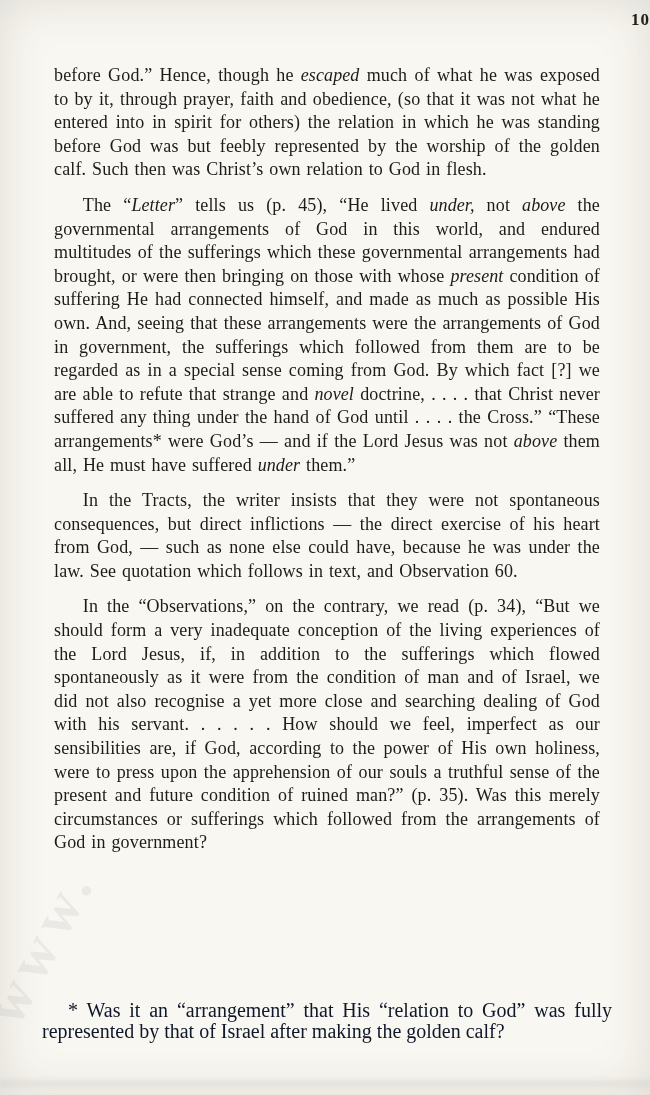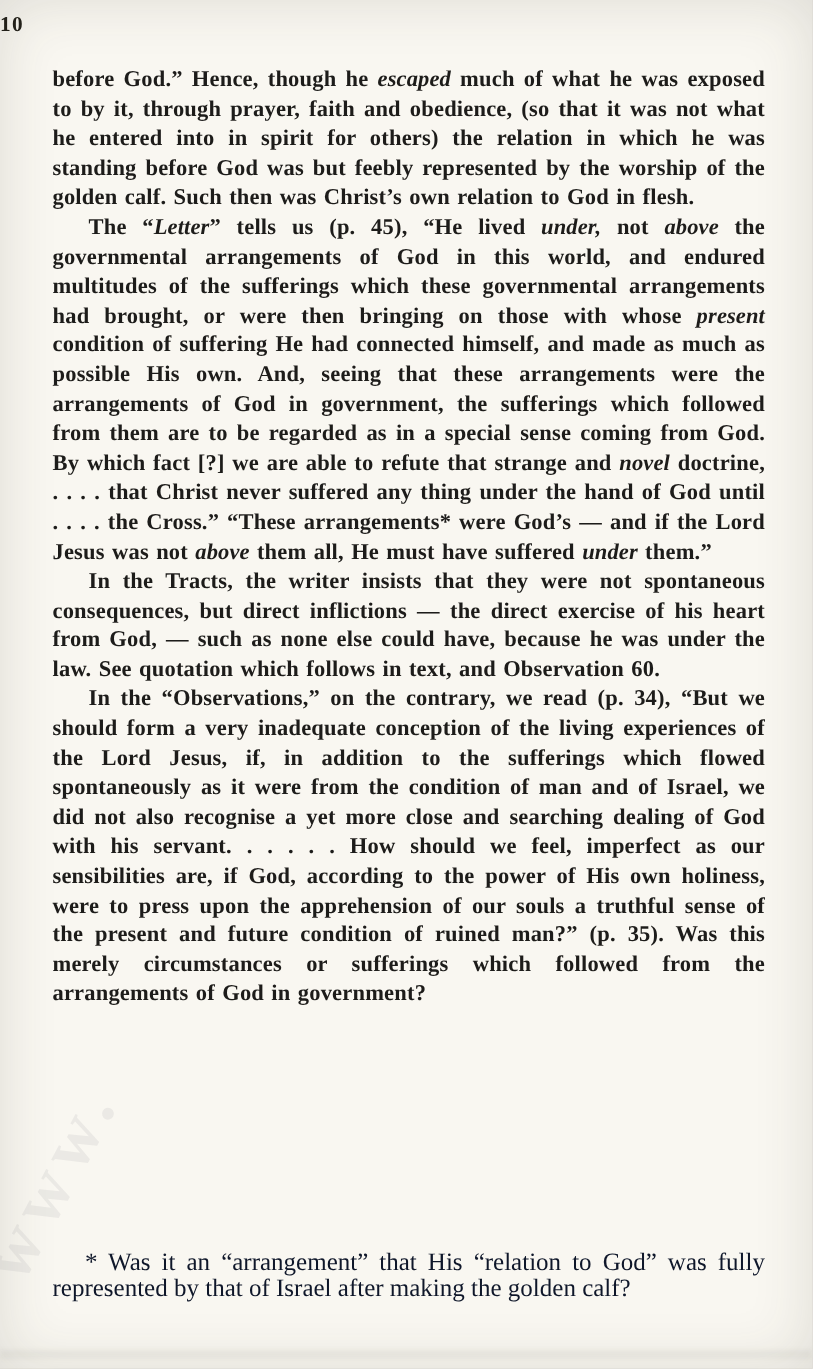--- a/index.html
+++ b/index.html
@@ -16,40 +16,39 @@
     box-shadow: inset 0 0 48px rgba(60,55,45,0.14);
     overflow: hidden;
     font-family: "Liberation Serif", "DejaVu Serif", serif;
     color: #1d1c1a;
   }
   .page-number {
     position: absolute;
     top: 10px;
     left: 0;
     width: 100%;
-    text-align: left;
+    text-align: right;
     font-size: 17px;
     font-weight: bold;
     letter-spacing: 1px;
     color: #222019;
   }
   .body-text {
     position: absolute;
     top: 52px;
     left: 42px;
     width: 570px;
     font-size: 18px;
     line-height: 23.6px;
     text-align: justify;
     letter-spacing: 0.15px;
     word-spacing: 1.2px;
   }
   .body-text p {
-    margin: 0;
-    font-weight: bold;
+    margin: 12px;
   }
   .body-text p.indent {
     text-indent: 1.6em;
   }
   .body-text i {
     letter-spacing: 0.1px;
   }
   .footnote {
     position: absolute;
     left: 42px;

